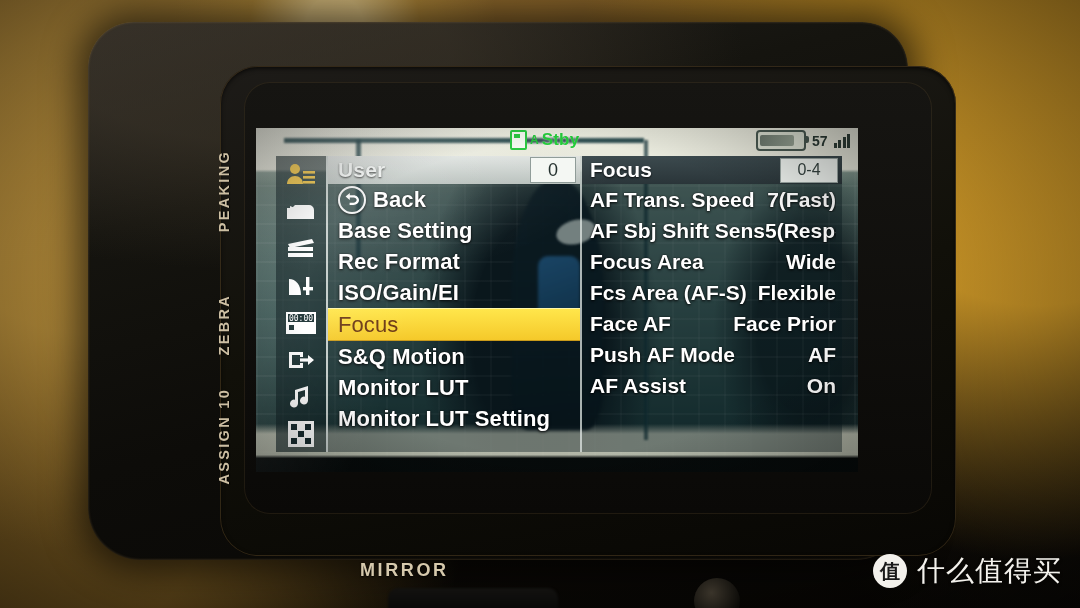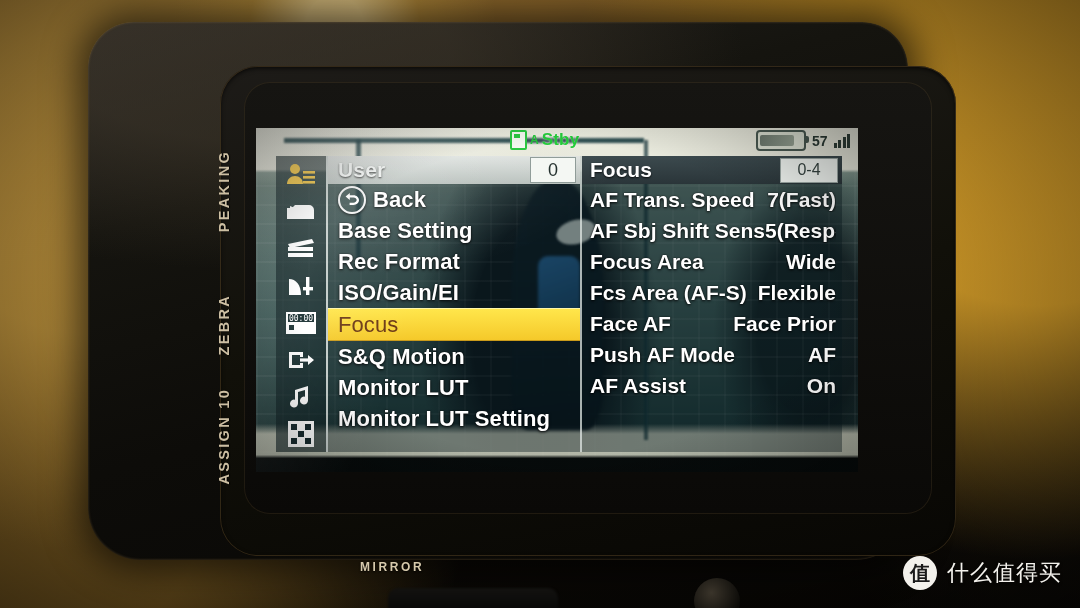--- a/index.html
+++ b/index.html
@@ -49,21 +49,21 @@
   
   .side-label{
     position:absolute;color:#cdbfa3;font-size:14.5px;letter-spacing:2.3px;
     font-weight:700;writing-mode:vertical-rl;transform:rotate(180deg);
     text-shadow:0 1px 1px rgba(0,0,0,.9);white-space:nowrap;
   }
   #label-peaking{left:128px;top:128px;}
   #label-zebra{left:128px;top:272px;}
   #label-assign{left:128px;top:366px;}
   #label-mirror{
-    position:absolute;left:272px;top:538px;color:#d6c9ac;font-size:12px;
+    position:absolute;left:272px;top:538px;color:#d6c9ac;font-size:18px;
     letter-spacing:2.6px;font-weight:700;text-shadow:0 1px 2px rgba(0,0,0,.9);
   }
   
   #seam{position:absolute;left:150px;top:58px;width:2px;height:436px;
     background:linear-gradient(180deg,rgba(0,0,0,0),rgba(198,148,66,.5) 22%,rgba(198,148,66,.45) 70%,rgba(0,0,0,0));
     filter:blur(1px);border-radius:2px;}
   #foot{position:absolute;left:300px;top:566px;width:170px;height:30px;border-radius:10px;
     background:linear-gradient(180deg,#131210,#050504);filter:blur(1px);}
   #knob{position:absolute;left:606px;top:556px;width:46px;height:46px;border-radius:50%;
     background:radial-gradient(circle at 38% 32%,#3a342a,#0c0b08 70%);filter:blur(.6px);}
@@ -171,21 +171,21 @@
     background:linear-gradient(116deg, rgba(255,255,255,.09) 0 16%, rgba(255,255,255,0) 34%),
                radial-gradient(ellipse 60% 50% at 18% 8%, rgba(255,255,255,.1), rgba(255,255,255,0) 70%);}
   #screen-vig{position:absolute;inset:0;pointer-events:none;
     background:radial-gradient(ellipse 78% 82% at 50% 50%, rgba(0,0,0,0) 55%, rgba(0,0,0,.45) 100%);}
 
   
   #watermark{position:absolute;right:18px;bottom:18px;display:flex;align-items:center;gap:10px;}
   #wm-logo{width:34px;height:34px;border-radius:50%;background:#f3f1ec;color:#1a1a1a;
     font-size:20px;font-weight:700;display:flex;align-items:center;justify-content:center;
     font-family:"DejaVu Sans",sans-serif;}
-  #wm-text{font-size:22px;color:#f3f1ec;letter-spacing:1px;font-family:Liberation Sans, sans-serif;
+  #wm-text{font-size:28px;color:#f3f1ec;letter-spacing:1px;font-family:Liberation Sans, sans-serif;
     text-shadow:0 1px 3px rgba(0,0,0,.7);}
 </style>
 </head>
 <body>
 
 <div id="backdrop"></div>
 <div id="vignette"></div>
 
 <div id="monitor-body">
   <div id="seam"></div>

